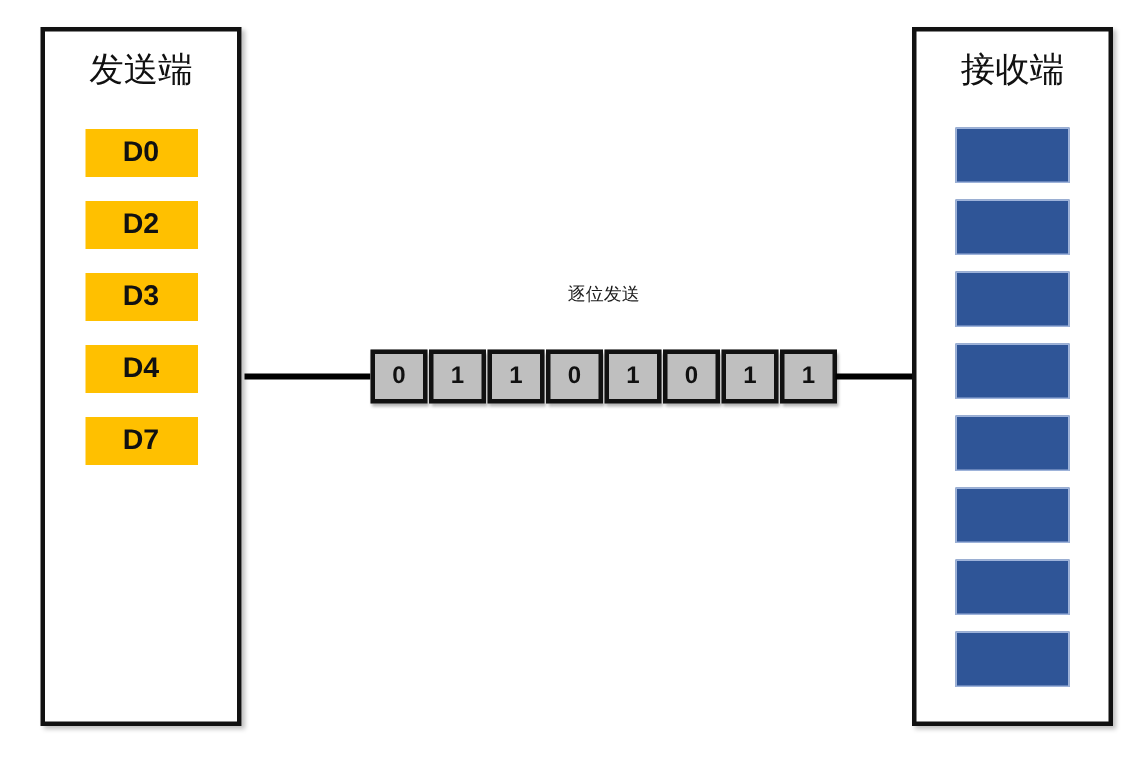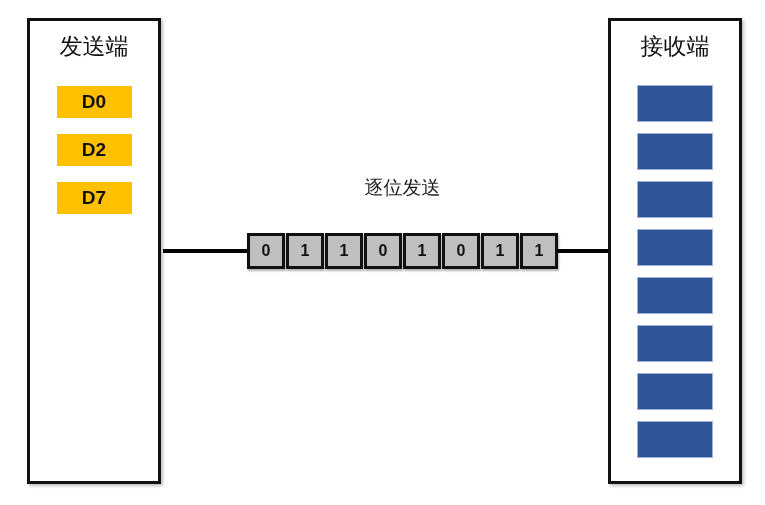--- a/index.html
+++ b/index.html
@@ -44,23 +44,23 @@
   }
   .slot-item{
     width:76px;height:37px;
     background:#2F5597;
     border:1px solid #9eb3da;
     box-sizing:border-box;
   }
   
   #bit-label{
     position:absolute;
-    left:231px;top:175px;width:311px;
+    left:231px;top:188px;width:311px;
     text-align:center;
-    font-size:19px;color:#1a1a1a;
+    font-size:12px;color:#1a1a1a;
     white-space:nowrap;
   }
   #bit-row{
     position:absolute;
     left:231px;top:233px;
     display:flex;gap:1px;
   }
   .bit-cell{
     width:38px;height:36px;
     box-sizing:border-box;
@@ -88,20 +88,22 @@
 </head>
 <body>
 
 <div id="canvas">
 
   <div id="sender-box" class="endpoint-box">
     <div class="endpoint-title">发送端</div>
     <div class="item-stack">
         <div class="data-item">D0</div>
         <div class="data-item">D2</div>
+        <div class="data-item">D3</div>
+        <div class="data-item">D4</div>
         <div class="data-item">D7</div>
       </div>
   </div>
 
   <div id="wire-left" class="wire"></div>
 
   <div id="bit-label">逐位发送</div>
 
   <div id="bit-row">
       <div class="bit-cell">0</div>

